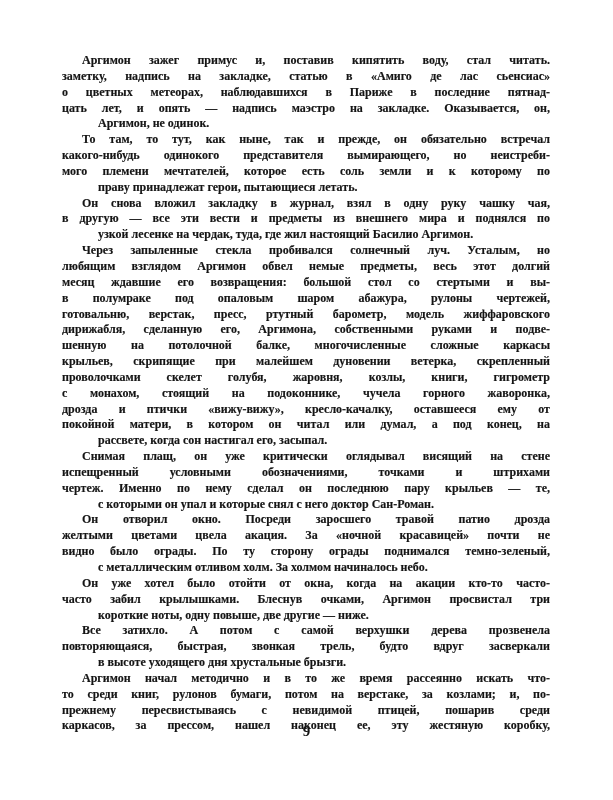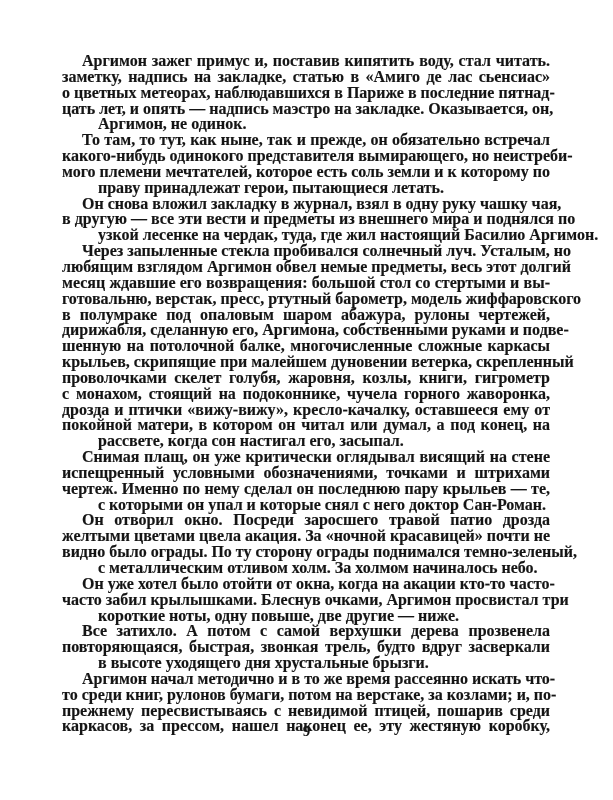--- a/index.html
+++ b/index.html
@@ -1,20 +1,20 @@
 <!DOCTYPE html>
 <html><head>
 <meta charset="utf-8">
 <style>
   html, body { margin: 0; padding: 0; background: #ffffff; }
   body { width: 613px; height: 800px; position: relative; overflow: hidden; }
   .page {
     position: absolute; left: 62px; top: 53px; width: 488px;
     font-family: "Liberation Serif", "DejaVu Serif", serif;
-    font-size: 16px; line-height: 15.85px; color: #151515;
+    font-size: 12px; line-height: 15.85px; color: #151515;
     font-weight: bold;
     -webkit-text-stroke: 0.15px #151515;
   }
   .line {
     display: block; white-space: nowrap; text-align: justify;
     text-align-last: justify; height: 15.85px; overflow: visible;
   }
   .line.last { text-align-last: left; margin-left: 36px; }
   .line.indent { padding-left: 20px; }
   .pagenum {
@@ -46,22 +46,22 @@
   <div>
     <span class="line indent">Он снова вложил закладку в журнал, взял в одну руку чашку чая,</span>
     <span class="line">в другую — все эти вести и предметы из внешнего мира и поднялся по</span>
     <span class="line last">узкой лесенке на чердак, туда, где жил настоящий Басилио Аргимон.</span>
   </div>
 
   <div>
     <span class="line indent">Через запыленные стекла пробивался солнечный луч. Усталым, но</span>
     <span class="line">любящим взглядом Аргимон обвел немые предметы, весь этот долгий</span>
     <span class="line">месяц ждавшие его возвращения: большой стол со стертыми и вы-</span>
+    <span class="line">в полумраке под опаловым шаром абажура, рулоны чертежей,</span>
     <span class="line">готовальню, верстак, пресс, ртутный барометр, модель жиффаровского</span>
-    <span class="line">в полумраке под опаловым шаром абажура, рулоны чертежей,</span>
     <span class="line">дирижабля, сделанную его, Аргимона, собственными руками и подве-</span>
     <span class="line">шенную на потолочной балке, многочисленные сложные каркасы</span>
     <span class="line">крыльев, скрипящие при малейшем дуновении ветерка, скрепленный</span>
     <span class="line">проволочками скелет голубя, жаровня, козлы, книги, гигрометр</span>
     <span class="line">с монахом, стоящий на подоконнике, чучела горного жаворонка,</span>
     <span class="line">дрозда и птички «вижу-вижу», кресло-качалку, оставшееся ему от</span>
     <span class="line">покойной матери, в котором он читал или думал, а под конец, на</span>
     <span class="line last">рассвете, когда сон настигал его, засыпал.</span>
   </div>
 

